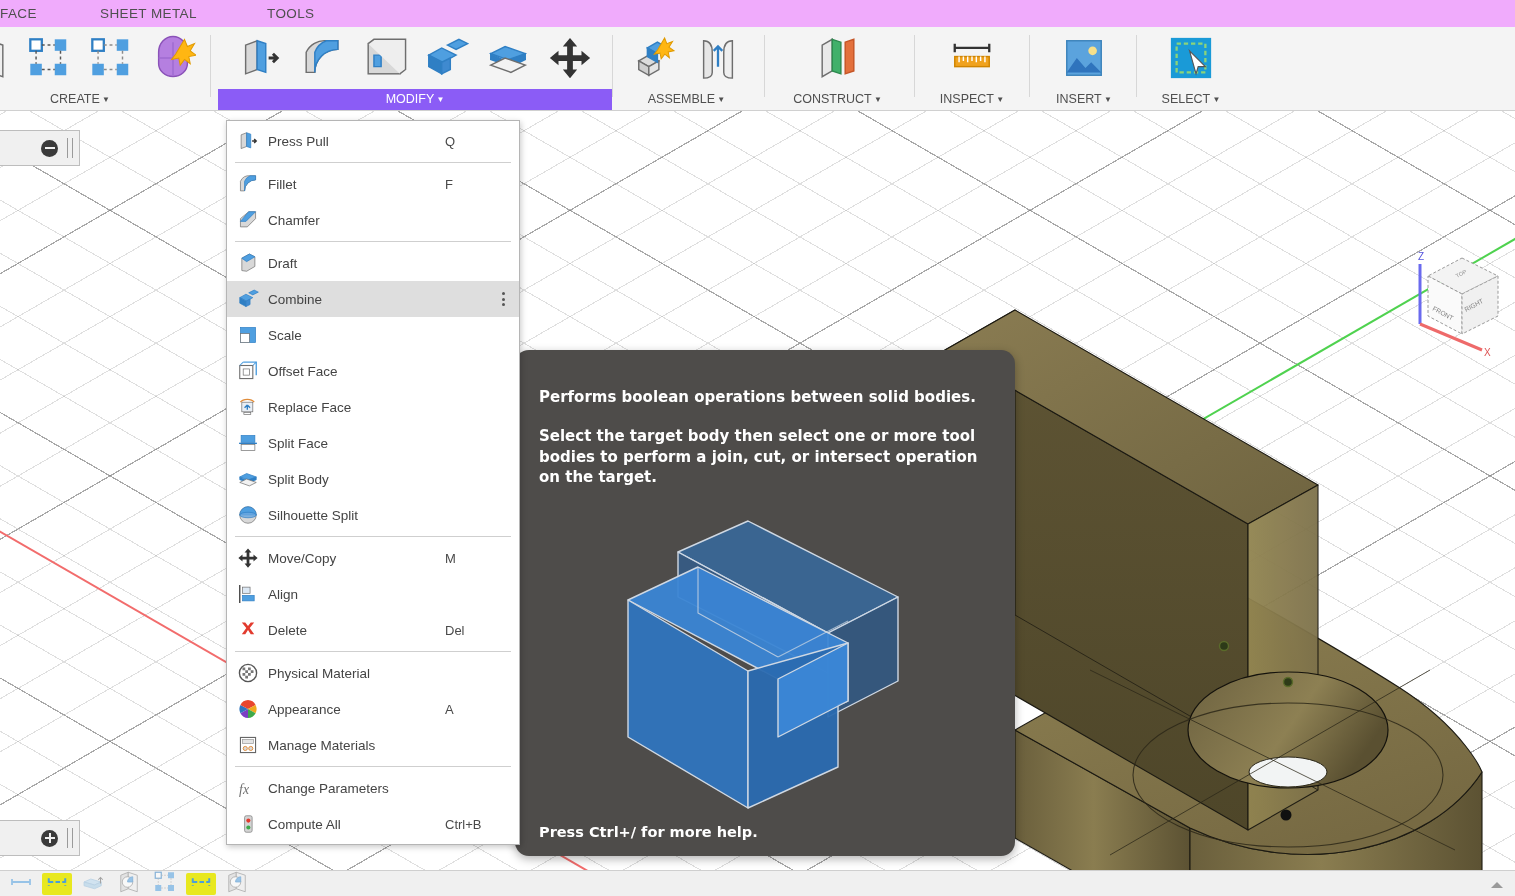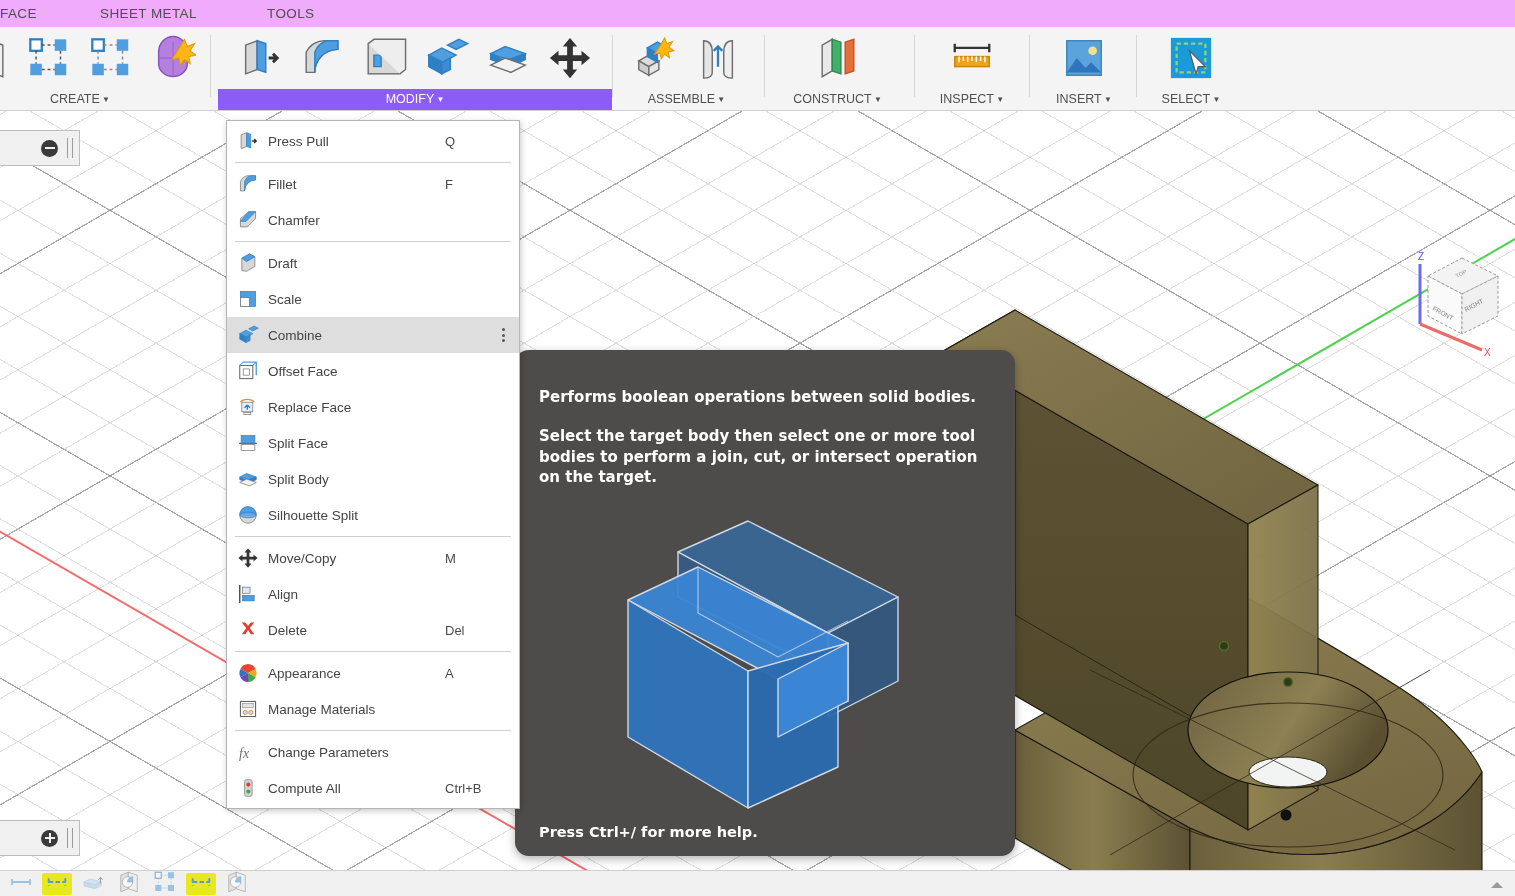--- a/index.html
+++ b/index.html
@@ -470,51 +470,51 @@
       <span class="mi-ico">
         <svg width="22" height="22" viewBox="0 0 32 32">
           <path d="M7 27 L7 9 L18 3 L26 7 L26 21 L14 28 z" fill="#d8d8d8" stroke="#6e6e6e"></path>
           <path d="M7 9 L18 3 L26 7 L14 14 z" fill="#4f9fe0" stroke="#2f7fc4"></path>
         </svg>
       </span>
       <span class="mi-lbl">Draft</span>
       <span class="mi-key"></span>
       <span class="mi-dots"></span>
     </div>
-    <div class="mi">
-      <span class="mi-ico">
-        <svg width="22" height="22" viewBox="0 0 32 32">
-          <rect x="5" y="5" width="22" height="22" fill="#4f9fe0" stroke="#2f7fc4"></rect>
-          <rect x="5" y="14" width="13" height="13" fill="#fff" stroke="#6e6e6e"></rect>
-        </svg>
-      </span>
-      <span class="mi-lbl">Scale</span>
-      <span class="mi-key"></span>
-      <span class="mi-dots"></span>
-    </div>
     <div class="mi sel">
       <span class="mi-ico">
         <svg width="22" height="22" viewBox="0 0 32 32">
           <path d="M4 14 l9-5 10 5 -9 5 z" fill="#4f9fe0" stroke="#2f7fc4"></path>
           <path d="M4 14 v8 l9 5 v-8 z" fill="#2f7fc4" stroke="#2f7fc4"></path>
           <path d="M13 19 v8 l6-3 v-8 z" fill="#3f8ad0" stroke="#2f7fc4"></path>
           <path d="M17 7 l8-4 6 3 -8 4 z" fill="#4f9fe0" stroke="#2f7fc4"></path>
         </svg>
       </span>
       <span class="mi-lbl">Combine</span>
       <span class="mi-key"></span>
       <span class="mi-dots">
         <i></i>
         <i></i>
         <i></i>
       </span>
     </div>
     <div class="mi">
       <span class="mi-ico">
         <svg width="22" height="22" viewBox="0 0 32 32">
+          <rect x="5" y="5" width="22" height="22" fill="#4f9fe0" stroke="#2f7fc4"></rect>
+          <rect x="5" y="14" width="13" height="13" fill="#fff" stroke="#6e6e6e"></rect>
+        </svg>
+      </span>
+      <span class="mi-lbl">Scale</span>
+      <span class="mi-key"></span>
+      <span class="mi-dots"></span>
+    </div>
+    <div class="mi">
+      <span class="mi-ico">
+        <svg width="22" height="22" viewBox="0 0 32 32">
           <rect x="4" y="8" width="19" height="19" fill="#fff" stroke="#6e6e6e" stroke-width="1.6"></rect>
           <path d="M9 3 h19 v19" fill="none" stroke="#4f9fe0" stroke-width="2"></path>
           <path d="M23 8 l5-5 M4 8 l5-5" stroke="#4f9fe0" stroke-width="1.5"></path>
           <rect x="9" y="13" width="9" height="9" fill="#fff" stroke="#6e6e6e"></rect>
         </svg>
       </span>
       <span class="mi-lbl">Offset Face</span>
       <span class="mi-key"></span>
       <span class="mi-dots"></span>
     </div>
@@ -594,20 +594,39 @@
       <span class="mi-ico">
         <svg width="22" height="22" viewBox="0 0 32 32">
           <path d="M7 5 l5 0 4 5 4-5 5 0 -6.5 8 6.5 9 -5 0 -4-6 -4 6 -5 0 6.5-9 z" fill="#e23b2e"></path>
         </svg>
       </span>
       <span class="mi-lbl">Delete</span>
       <span class="mi-key">Del</span>
       <span class="mi-dots"></span>
     </div>
     <div class="m-sep"></div>
+    <div class="mi">
+      <span class="mi-ico">
+        <svg width="22" height="22" viewBox="0 0 32 32">
+          <circle cx="16" cy="16" r="12.5" fill="#fff" stroke="#555" stroke-width="2"></circle>
+          <g fill="#777">
+            <rect x="8" y="8" width="4" height="4"></rect>
+            <rect x="16" y="8" width="4" height="4"></rect>
+            <rect x="12" y="12" width="4" height="4"></rect>
+            <rect x="20" y="12" width="4" height="4"></rect>
+            <rect x="8" y="16" width="4" height="4"></rect>
+            <rect x="16" y="16" width="4" height="4"></rect>
+            <rect x="12" y="20" width="4" height="4"></rect>
+          </g>
+        </svg>
+      </span>
+      <span class="mi-lbl">Physical Material</span>
+      <span class="mi-key"></span>
+      <span class="mi-dots"></span>
+    </div>
     <div class="mi">
       <span class="mi-ico">
         <svg width="22" height="22" viewBox="0 0 32 32">
           <g>
             <path d="M16 16 L16 3 A13 13 0 0 1 27 10 Z" fill="#e8462e"></path>
             <path d="M16 16 L27 10 A13 13 0 0 1 27 22 Z" fill="#f0a91e"></path>
             <path d="M16 16 L27 22 A13 13 0 0 1 16 29 Z" fill="#3ea94a"></path>
             <path d="M16 16 L16 29 A13 13 0 0 1 5 22 Z" fill="#7b3fc4"></path>
             <path d="M16 16 L5 22 A13 13 0 0 1 5 10 Z" fill="#2f74bd"></path>
             <path d="M16 16 L5 10 A13 13 0 0 1 16 3 Z" fill="#e8462e"></path>

